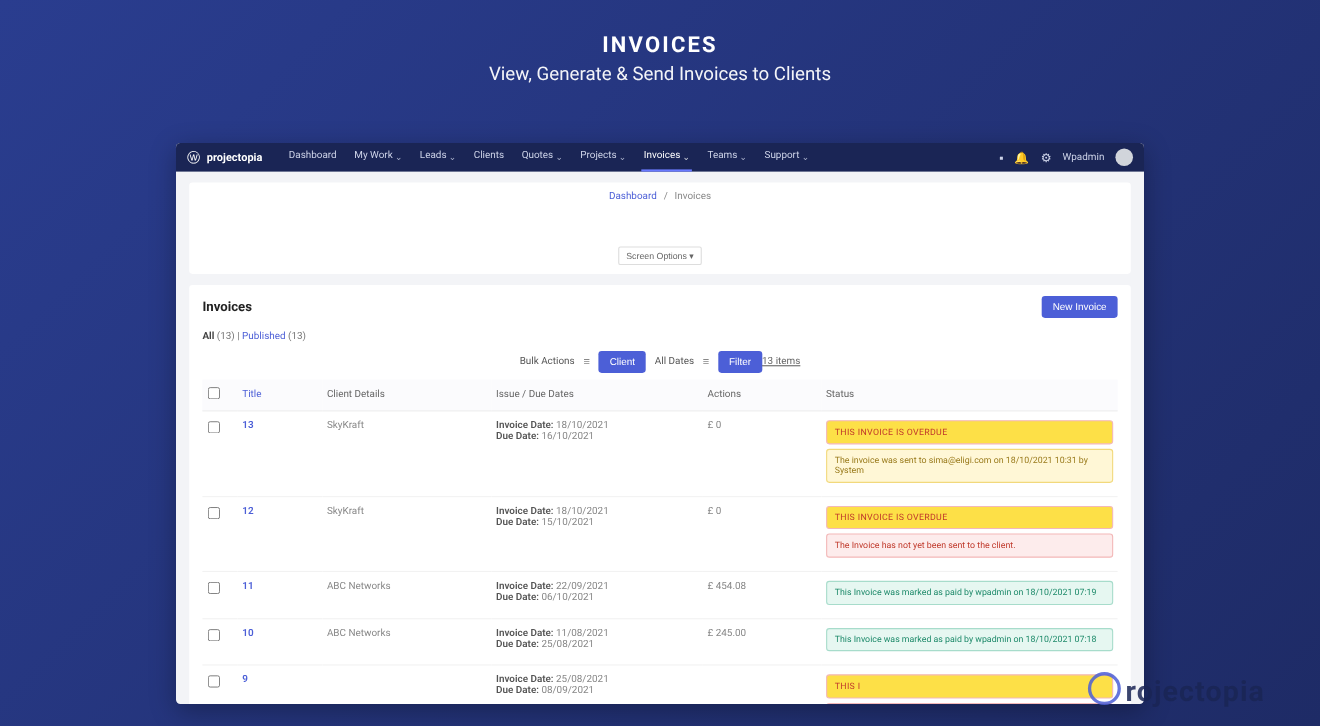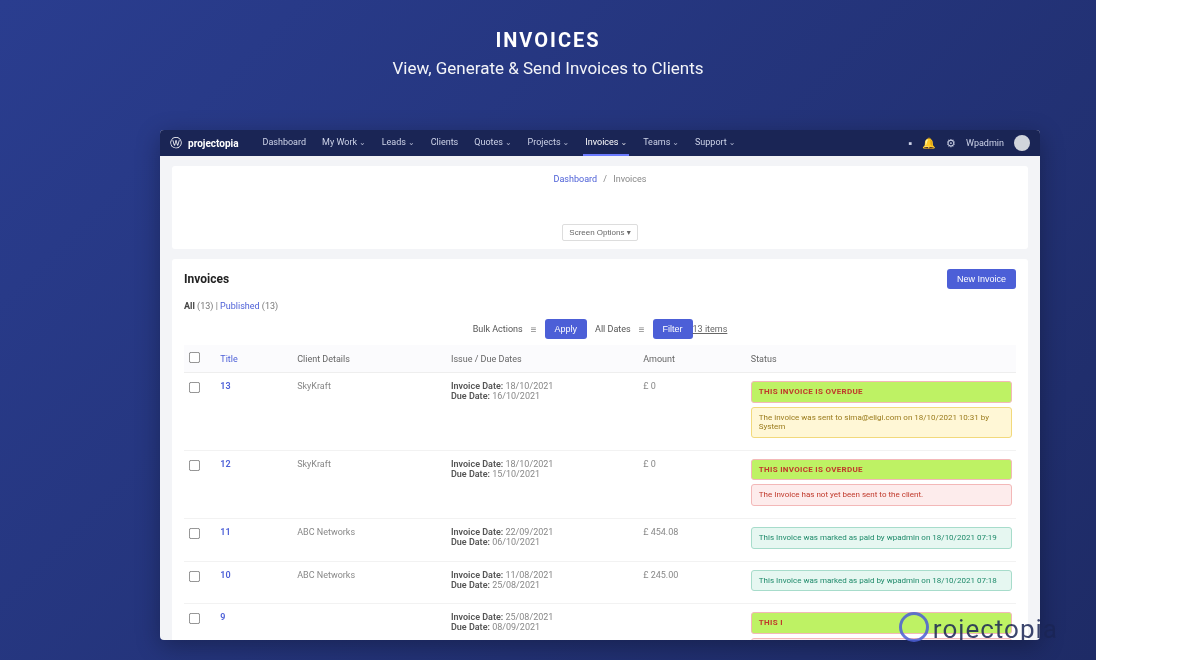--- a/index.html
+++ b/index.html
@@ -1,18 +1,18 @@
 <!DOCTYPE html>
 <html><head>
 <meta charset="utf-8">
 <style>
   * { box-sizing: border-box; margin: 0; padding: 0; }
   body { font-family: -apple-system, "Segoe UI", Roboto, Arial, sans-serif; }
   .stage {
-    width: 1096px; height: 660px;
+    width: 1200px; height: 660px;
     background: linear-gradient(135deg, #2A3D8F 0%, #1E2B66 100%);
     position: relative; overflow: hidden;
   }
   .headline { text-align: center; padding-top: 28px; color: #fff; }
   .headline h1 { font-size: 20px; font-weight: 700; letter-spacing: 2px; }
   .headline p { font-size: 17px; font-weight: 400; margin-top: 6px; opacity: .95; }
 
   .window {
     position: absolute; left: 160px; top: 130px; width: 880px; height: 510px;
     background: #F3F4F7; border-radius: 4px; box-shadow: 0 6px 24px rgba(0,0,0,.3);
@@ -63,30 +63,30 @@
   .ck { width: 20px; }
   .ck input { transform: scale(.85); }
   .tcol { width: 50px; }
   .ccol { width: 100px; color: #888; }
   .dcol { width: 125px; }
   .dcol b { color: #555; font-weight: 600; }
   .dcol .v { color: #888; }
   .acol { width: 70px; color: #888; }
   .scol { width: 175px; }
   .badge { border: 1px solid; border-radius: 3px; padding: 5px 7px; font-size: 8px; margin-bottom: 4px; line-height: 1.2; }
-  .overdue { background: #bef264; border-color: #F3B8B8; color: #C0392B; font-weight: 700; text-transform: uppercase; letter-spacing: .3px; }
+  .overdue { background: #fde047; border-color: #F3B8B8; color: #C0392B; font-weight: 400; text-transform: uppercase; letter-spacing: .3px; }
   .sentmsg { background: #FFF7D6; border-color: #F2D97C; color: #9A7B1C; }
   .notsent { background: #FDECEC; border-color: #F3B8B8; color: #C0392B; }
   .paid { background: #E6F7F1; border-color: #A7DCCB; color: #1E8A6A; }
   .ttl { color: #4C5FD7; font-weight: 600; }
 
   .watermark {
-    position: absolute; right: 38px; bottom: 16px;
+    position: absolute; right: 50px; bottom: 16px;
     font-size: 26px; color: #1A2555; opacity: .85; letter-spacing: 1px;
-    font-weight: 400;
+    font-weight: 700;
   }
   .watermark::before {
     content: ""; display: inline-block; width: 24px; height: 24px;
     border: 3px solid #4C5FD7; border-radius: 50%; margin-right: 4px;
     vertical-align: -4px;
   }
 </style>
 </head>
 <body>
 
@@ -143,36 +143,36 @@
           <span> | </span>
           <a href="#">Published</a>
           <span>(13)</span>
         </div>
       </div>
 
       <div class="filterrow2">
         <div class="fleft">
           <span>Bulk Actions</span>
           <span class="sortico">≡</span>
-          <button class="btn-primary">Apply</button>
+          <button class="btn-primary">Client</button>
           <span>All Dates</span>
           <span class="sortico">≡</span>
           <button class="btn-primary">Filter</button>
         </div>
         <span class="itemcount">13 items</span>
       </div>
 
       <table class="tbl">
         <thead>
           <tr>
             <th class="ck"><input type="checkbox" style=""></th>
             <th class="title tcol">Title</th>
             <th class="ccol">Client Details</th>
             <th class="dcol">Issue / Due Dates</th>
-            <th class="acol">Amount</th>
+            <th class="acol">Actions</th>
             <th class="scol">Status</th>
           </tr>
         </thead>
         <tbody id="tbody">
             <tr>
               <td class="ck"><input type="checkbox" style=""></td>
               <td class="tcol"><span class="ttl">13</span></td>
               <td class="ccol">SkyKraft</td>
               <td class="dcol">
                 <div><b>Invoice Date:</b> <span class="v">18/10/2021</span></div>

